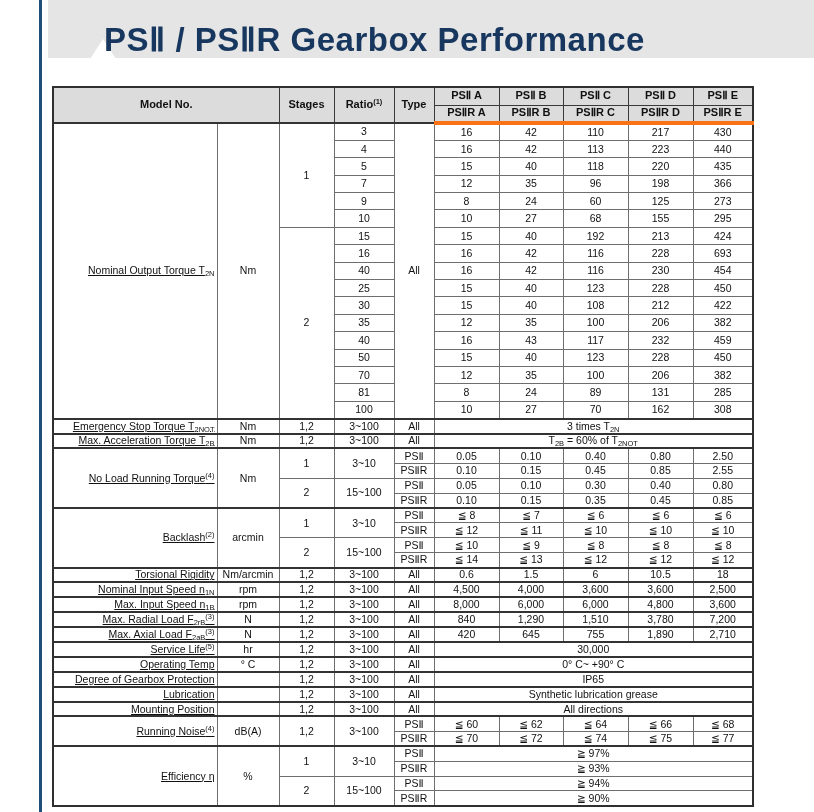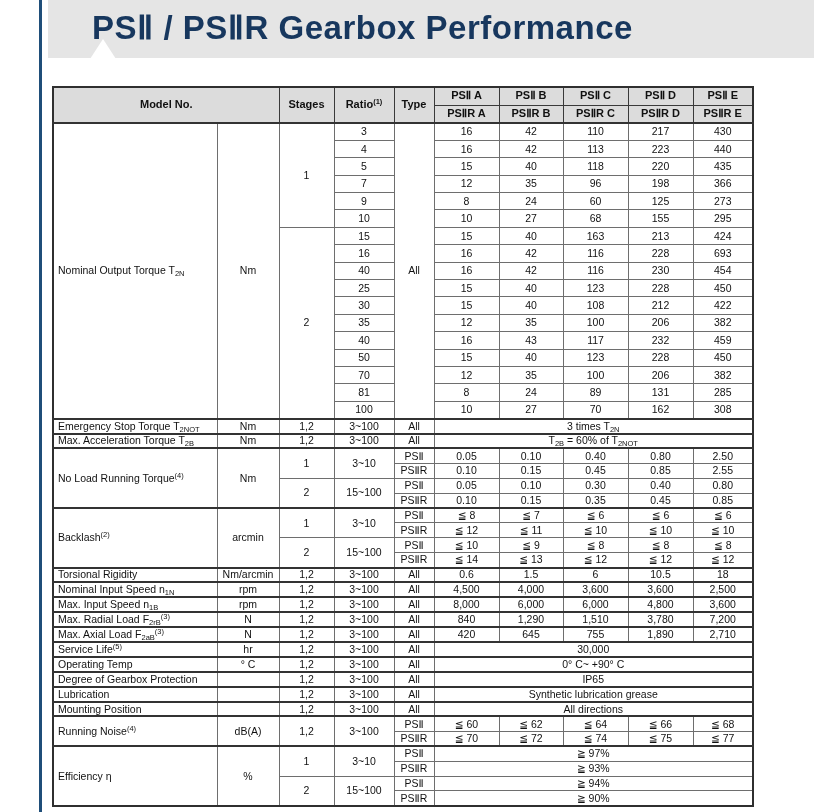--- a/index.html
+++ b/index.html
@@ -4,34 +4,34 @@
 <style>
   html,body{margin:0;padding:0;}
   body{
     width:814px;height:812px;position:relative;background:#fff;
     font-family:"Liberation Sans",sans-serif;color:#111;overflow:hidden;
   }
   .band{position:absolute;left:48px;top:0;width:766px;height:58px;background:var(--band,#e5e5e5);}
   .vline{position:absolute;left:39px;top:0;width:3px;height:812px;background:var(--line,#1f4e79);}
   .notch{position:absolute;left:90px;top:39px;width:0;height:0;
     border-left:13px solid transparent;border-right:13px solid transparent;border-bottom:20px solid #fff;}
-  .title{position:absolute;left:92px;top:8px;margin:0;font-size:33px;font-weight:700;
+  .title{position:absolute;left:92px;top:8px;margin:12px;font-size:33px;font-weight:700;
     color:var(--title,#17375e);letter-spacing:0.5px;white-space:nowrap;}
   table.spec{position:absolute;left:52px;top:86px;width:700px;border-collapse:collapse;
     table-layout:fixed;font-size:10.5px;border:2px solid #2f2f2f;}
   .spec th,.spec td{border:1px solid #6e6e6e;padding:0 2px;text-align:center;
     vertical-align:middle;line-height:1.05;white-space:nowrap;overflow:hidden;}
   .spec th{background:var(--headbg,#dcdcdc);font-weight:bold;font-size:11px;border-color:#3a3a3a;}
   .spec tr.hd{height:18px;}
   .spec tbody tr{height:14.9px;}
   .spec tbody tr.tall{height:17.4px;}
-  .spec td.lab{text-align:left;padding-left:4px;}
+  .spec td.lab{text-align:right;padding-left:4px;text-decoration:underline;}
   .spec td.b{font-weight:normal;}
   .spec tbody tr.sec td{border-top:2px solid #333;}
-  .spec thead tr:last-child th{border-bottom:1px solid #f97316;}
+  .spec thead tr:last-child th{border-bottom:4px solid #f97316;}
   .spec sub{font-size:7.5px;vertical-align:baseline;position:relative;top:2px;line-height:0;}
   .spec sup{font-size:7.5px;vertical-align:baseline;position:relative;top:-4px;line-height:0;}
 </style>
 </head>
 <body>
 
 <div class="band"></div>
 <div class="vline"></div>
 <div class="notch"></div>
 <h1 class="title">PSⅡ / PSⅡR Gearbox Performance</h1>
@@ -120,21 +120,21 @@
         <td>27</td>
         <td>68</td>
         <td>155</td>
         <td>295</td>
       </tr>
       <tr class="tall">
         <td rowspan="11">2</td>
         <td>15</td>
         <td>15</td>
         <td>40</td>
-        <td>163</td>
+        <td>192</td>
         <td>213</td>
         <td>424</td>
       </tr>
       <tr class="tall">
         <td>16</td>
         <td>16</td>
         <td>42</td>
         <td>116</td>
         <td>228</td>
         <td>693</td>

